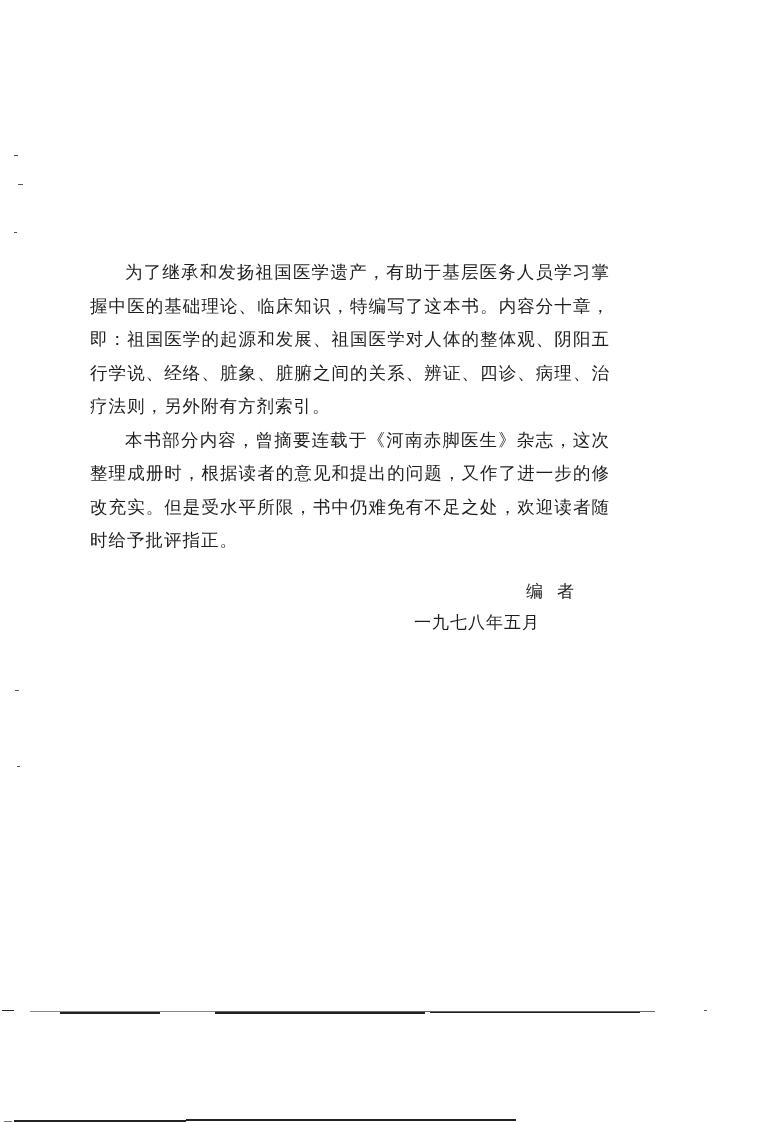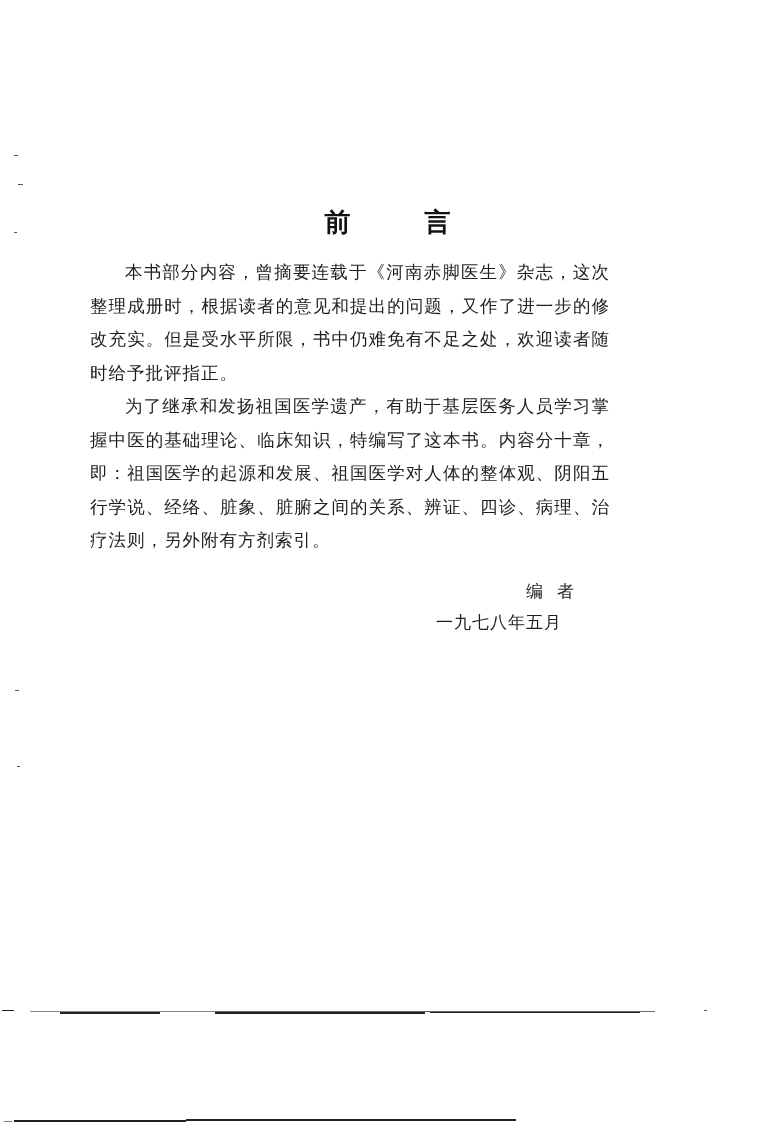--- a/index.html
+++ b/index.html
@@ -61,21 +61,21 @@
       color: #1e1e1e;
     }
     .sig-author {
       top: 580px;
       left: 478px;
       letter-spacing: 14px;
       margin-left: 48px;
     }
     .sig-date {
       top: 611px;
-      left: 436px;
+      left: 414px;
       letter-spacing: 1px;
     }
     .edge-mark {
       position: absolute;
       background: #555;
       height: 1px;
     }
     .rule {
       position: absolute;
       background: #222;
@@ -85,27 +85,24 @@
 <body>
 
 <div class="page">
 
   <div class="edge-mark" style="left:14px; top:155px; width:4px;"></div>
   <div class="edge-mark" style="left:18px; top:184px; width:5px;"></div>
   <div class="edge-mark" style="left:14px; top:232px; width:3px;"></div>
   <div class="edge-mark" style="left:15px; top:690px; width:4px;"></div>
   <div class="edge-mark" style="left:17px; top:766px; width:3px;"></div>
 
-  <h1 class="title">
-    <span class="ch">前</span><span class="gap"></span><span class="ch">言</span>
-  </h1>
 
   <div class="body">
+    <p>为了继承和发扬祖国医学遗产，有助于基层医务人员学习掌握中医的基础理论、临床知识，特编写了这本书。内容分十章，即：祖国医学的起源和发展、祖国医学对人体的整体观、阴阳五行学说、经络、脏象、脏腑之间的关系、辨证、四诊、病理、治疗法则，另外附有方剂索引。</p>
     <p>本书部分内容，曾摘要连载于《河南赤脚医生》杂志，这次整理成册时，根据读者的意见和提出的问题，又作了进一步的修改充实。但是受水平所限，书中仍难免有不足之处，欢迎读者随时给予批评指正。</p>
-    <p>为了继承和发扬祖国医学遗产，有助于基层医务人员学习掌握中医的基础理论、临床知识，特编写了这本书。内容分十章，即：祖国医学的起源和发展、祖国医学对人体的整体观、阴阳五行学说、经络、脏象、脏腑之间的关系、辨证、四诊、病理、治疗法则，另外附有方剂索引。</p>
   </div>
 
   <div class="sig sig-author">编者</div>
   <div class="sig sig-date">一九七八年五月</div>
 
   <div class="rule" style="left:2px; top:1010px; width:12px; height:1px;"></div>
   <div class="rule" style="left:30px; top:1011px; width:185px; height:1px; background:#888;"></div>
   <div class="rule" style="left:60px; top:1012px; width:100px; height:2px;"></div>
   <div class="rule" style="left:215px; top:1011px; width:440px; height:1px; background:#666;"></div>
   <div class="rule" style="left:215px; top:1012px; width:210px; height:2px;"></div>

